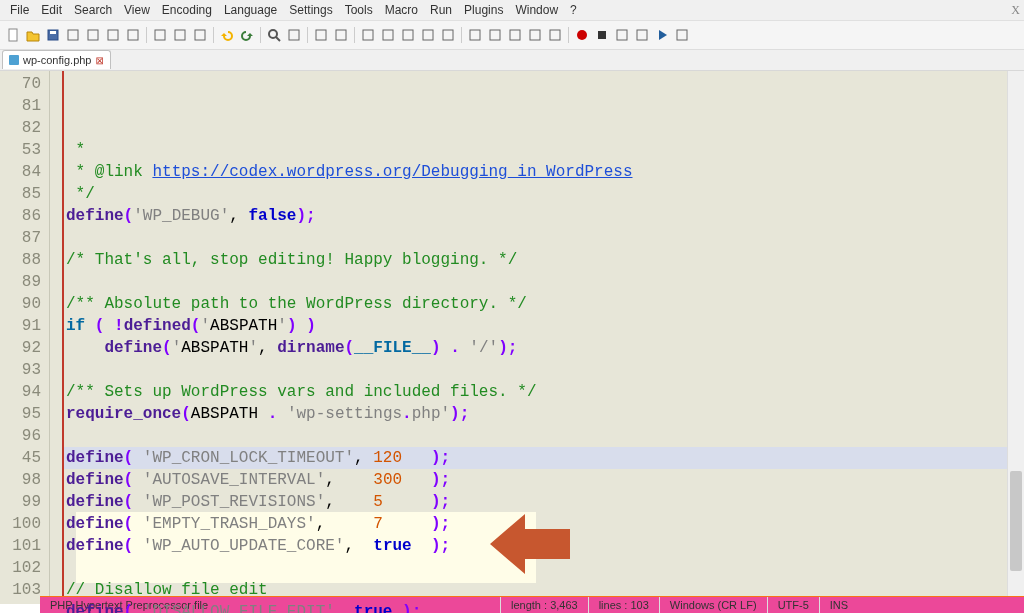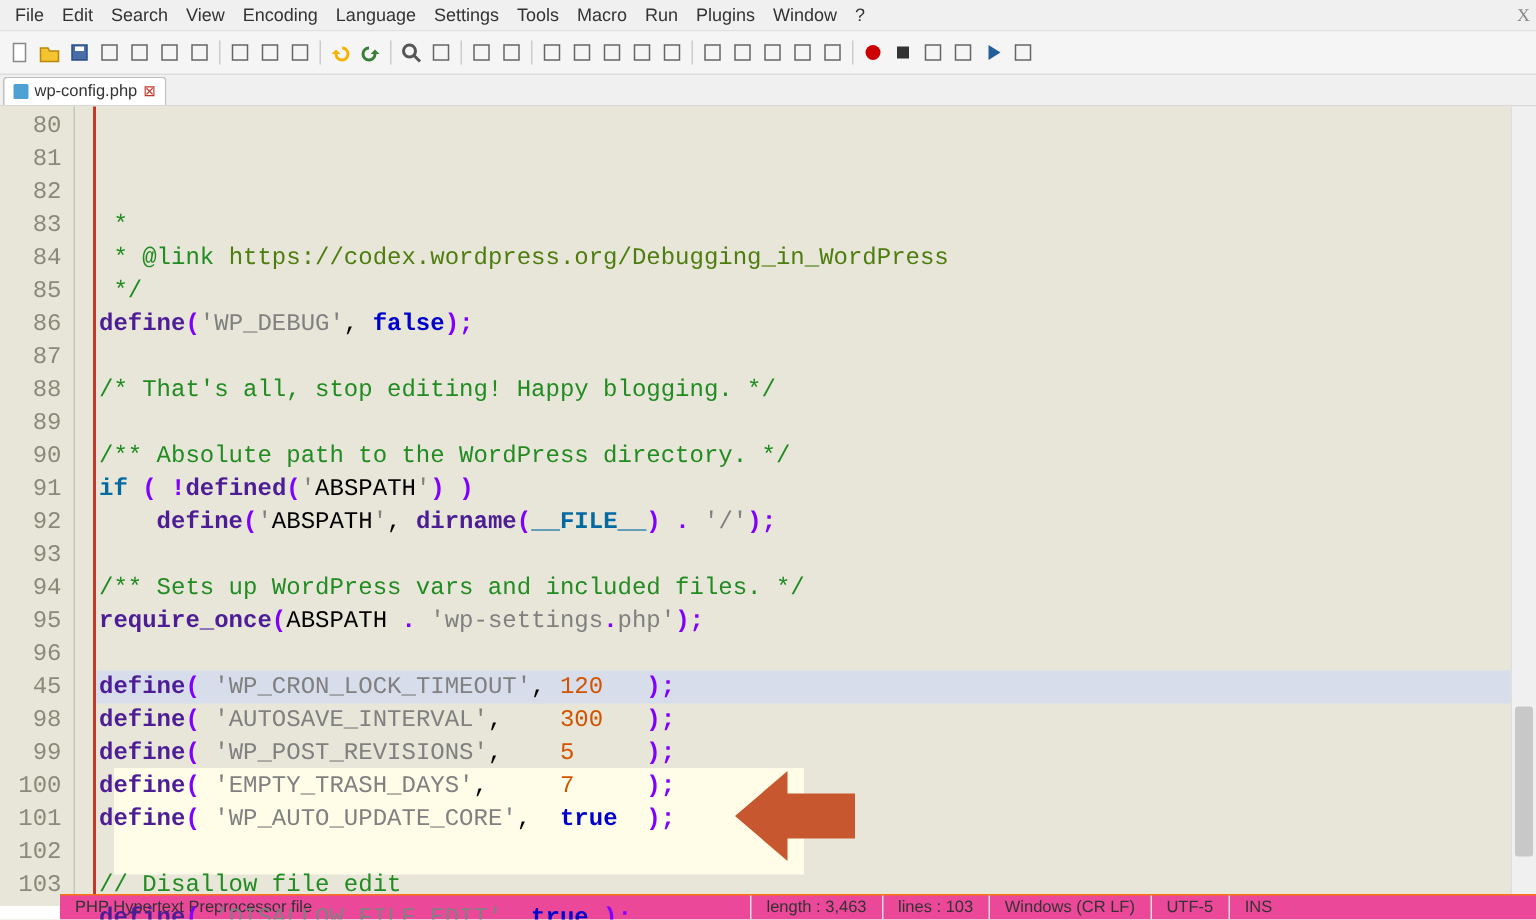--- a/index.html
+++ b/index.html
@@ -4,21 +4,21 @@
 <style>
   html, body { margin:0; padding:0; font-family:"Segoe UI", Tahoma, sans-serif; font-size:13px; color:#333; }
   body { background:#fff; width:1024px; height:613px; overflow:hidden; position:relative; }
   .menubar { height:20px; background:#f0f0f0; border-bottom:1px solid #e0e0e0; display:flex; align-items:center; padding:0 4px; font-size:12px; color:#333; }
   .menubar .menu-item { padding:2px 6px; cursor:default; }
   .menubar .close { margin-left:auto; color:#888; font-family:Verdana; }
   .toolbar { height:24px; background:#f5f5f5; border-bottom:1px solid #ddd; display:flex; align-items:center; padding:2px 4px; gap:2px; }
   .tb-btn { width:18px; height:18px; display:flex; align-items:center; justify-content:center; color:#555; }
   .tb-btn svg { width:14px; height:14px; }
   .tb-sep { width:1px; height:16px; background:#ccc; margin:0 2px; }
-  .tabstrip { height:20px; background:#f0f0f0; border-bottom:1px solid #d8d8d8; display:flex; align-items:center; padding-left:2px; }
+  .tabstrip { height:20px; background:#f0f0f0; border-bottom:1px solid #d8d8d8; display:flex; align-items:flex-start; padding-left:2px; }
   .tab { height:18px; background:#fff; border:1px solid #c0c0c0; border-bottom:none; border-top-left-radius:3px; border-top-right-radius:3px; padding:0 6px; font-size:11px; display:flex; align-items:center; gap:4px; color:#333; }
   .tab .tabicon { width:10px; height:10px; background:#4ea1d3; border-radius:1px; }
   .tab .tabclose { color:#c0392b; font-size:10px; }
   .editor { position:relative; display:flex; height:533px; background:#e7e6d8; }
   .gutter { width:50px; background:#e7e6d8; text-align:right; color:#8a8a7a; font-family:"Consolas","Courier New",monospace; font-size:16px; line-height:22px; padding-top:2px; box-sizing:border-box; border-right:1px solid #c8c8b8; }
   .gutter div { padding-right:8px; }
   .margin { width:12px; background:#e7e6d8; border-right:2px solid #c0392b; position:relative; }
   .code { flex:1; position:relative; font-family:"Consolas","Courier New",monospace; font-size:16px; line-height:22px; color:#000; white-space:pre; padding-top:2px; }
   .code .row { height:22px; padding-left:2px; }
   .highlight-row { background:#d8ddec; }
@@ -27,21 +27,21 @@
   .statusbar { position:absolute; bottom:0; left:0; right:0; height:16px; background:#ec4899; border-top:1px solid #f97316; display:flex; align-items:center; font-size:11px; color:#333;margin-left:40px; }
   .statusbar .seg { padding:0 10px; border-right:1px solid #ddd; height:100%; display:flex; align-items:center; }
   
   .c-comment { color:#228B22; } 
   .c-keyword { color:#0369a1; font-weight:bold; }
   .c-func    { font-weight:bold; color:#4c1d95; }
   .c-string  { color:#808080; }
   .c-bool    { color:#0000cc; font-weight:bold; }
   .c-paren   { color:#8000ff; font-weight:bold; }
   .c-num     { color:#d35400; }
-  .c-link    { color:#4d7c0f; }
+  .c-link    { color:#1d4ed8; text-decoration:underline; }
   .c-const   { color:#000; }
   
   .yellow-box { position:absolute; left:12px; top:441px; width:460px; height:71px; background:#fffde8; z-index:0; }
   .arrow { position:absolute; left:490px; top:438px; z-index:5; }
 </style>
 </head>
 <body>
 
 <div class="menubar">
 
@@ -236,24 +236,24 @@
 <div class="tabstrip">
   <div class="tab">
     <span class="tabicon"></span>
     <span>wp-config.php</span>
     <span class="tabclose">⊠</span>
   </div>
 </div>
 
 <div class="editor">
   <div class="gutter">
-      <div>80</div>
+      <div>70</div>
       <div>81</div>
       <div>82</div>
-      <div>83</div>
+      <div>53</div>
       <div>84</div>
       <div>85</div>
       <div>86</div>
       <div>87</div>
       <div>88</div>
       <div>89</div>
       <div>90</div>
       <div>91</div>
       <div>92</div>
       <div>93</div>

